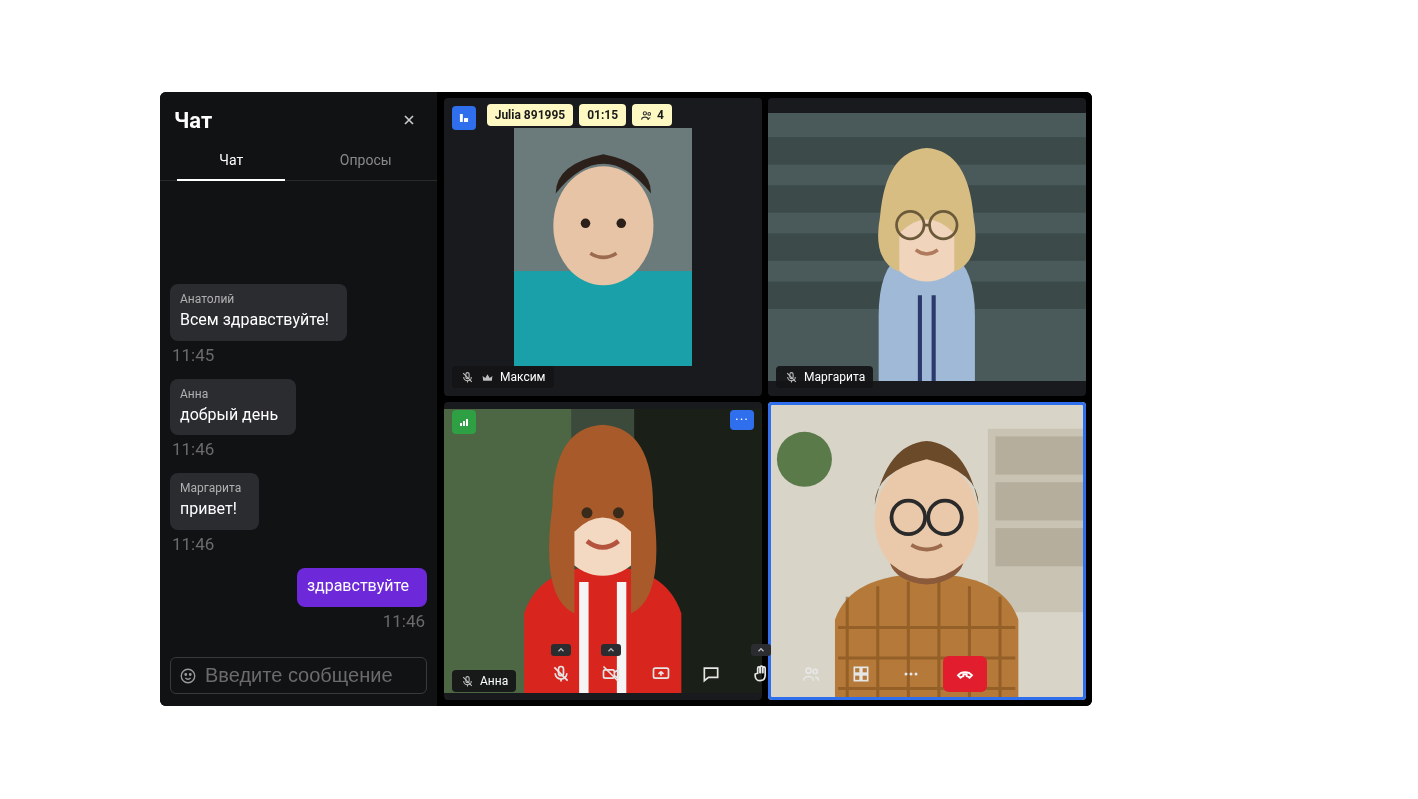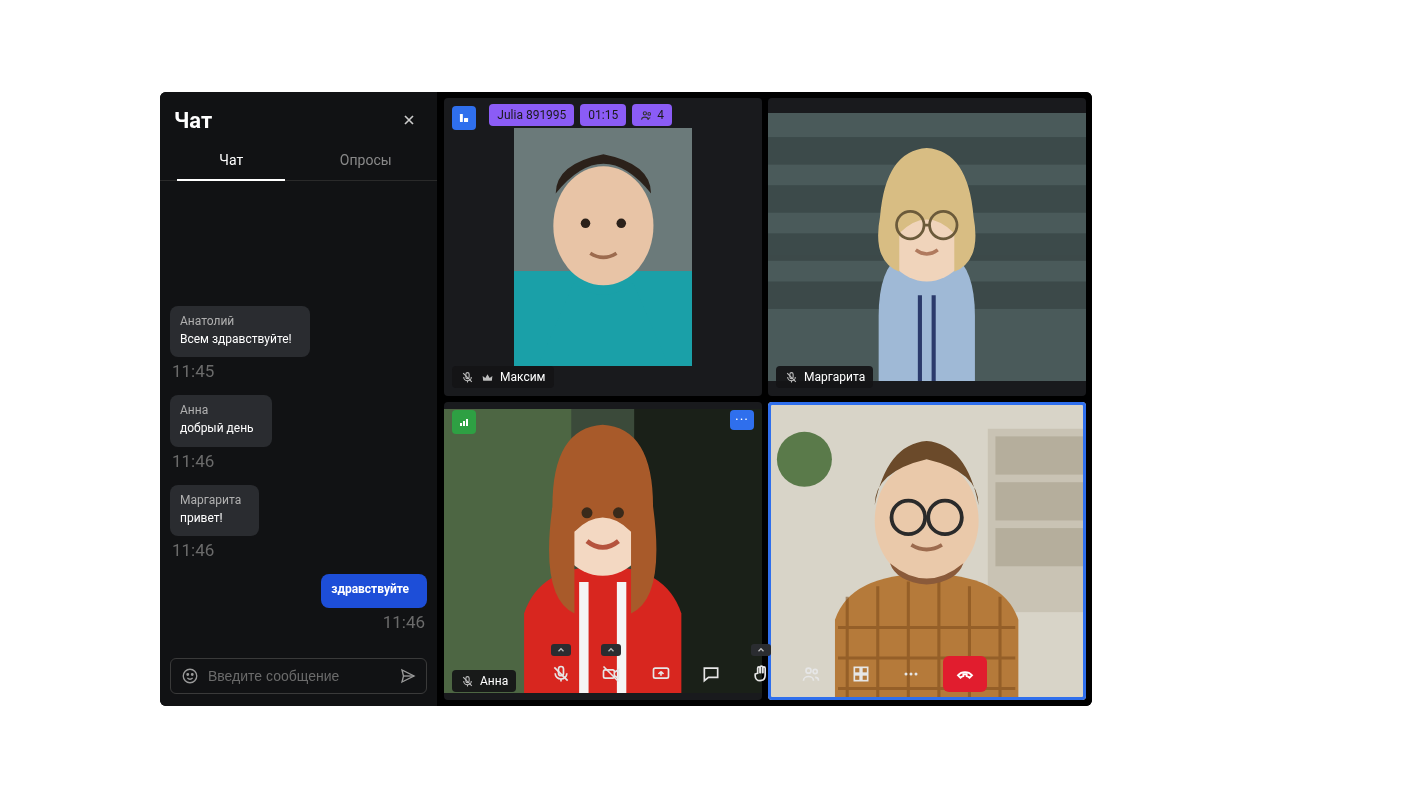--- a/index.html
+++ b/index.html
@@ -65,24 +65,24 @@
   }
   .msg-group { margin-bottom: 4px; }
   .msg-bubble {
     background: #2a2c30;
     border-radius: 8px;
     padding: 8px 18px 10px 10px;
     display: inline-block;
     max-width: 90%;
   }
   .msg-author { font-size: 12px; color: #b0b0b0; margin-bottom: 4px; }
-  .msg-text { font-size: 12px; color: #fff; line-height: 1.3; }
+  .msg-text { font-size: 16px; color: #fff; line-height: 1.3; }
   .msg-time { font-size: 17px; color: #6b6b6b; margin: 4px 2px 10px 2px; }
   .msg-group.mine { text-align: right; }
-  .msg-group.mine .msg-bubble { background: #1d4ed8; font-weight: bold; }
+  .msg-group.mine .msg-bubble { background: #6d28d9; }
   .msg-group.mine .msg-time { text-align: right; }
   .chat-input-row {
     display: flex;
     align-items: center;
     margin: 8px 10px 12px 10px;
     border: 1px solid #3a3a3a;
     border-radius: 6px;
     padding: 6px 8px;
     gap: 8px;
   }
@@ -90,21 +90,21 @@
     width: 22px; height: 22px;
     display: flex; align-items: center; justify-content: center;
     color: #9a9a9a; cursor: pointer;
   }
   .chat-input {
     flex: 1;
     background: transparent;
     border: none;
     outline: none;
     color: #a3a3a3;
-    font-size: 14px;
+    font-size: 20px;
   }
   .chat-input::placeholder { color: #6b6b6b; }
 
   
   .video-area {
     flex: 1;
     position: relative;
     background: #000;
     display: grid;
     grid-template-columns: 1fr 1fr;
@@ -157,27 +157,27 @@
     letter-spacing: 1px;
   }
   
   .top-info {
     position:absolute;
     top: 12px; right: 420px;
     display:flex; gap:6px;
     z-index: 5;
   }
   .info-pill {
-    background: #8b5cf6;
+    background: #fef9c3;
     color: #1a1a1a;
     border-radius: 4px;
     padding: 4px 8px;
     font-size: 12px;
     display:flex; align-items:center; gap:4px;
-    font-weight: 400;
+    font-weight: 700;
   }
   
   .toolbar {
     position: absolute;
     left: 50%; transform: translateX(-50%);
     bottom: 14px;
     display: flex;
     align-items: flex-end;
     gap: 14px;
     z-index: 10;

